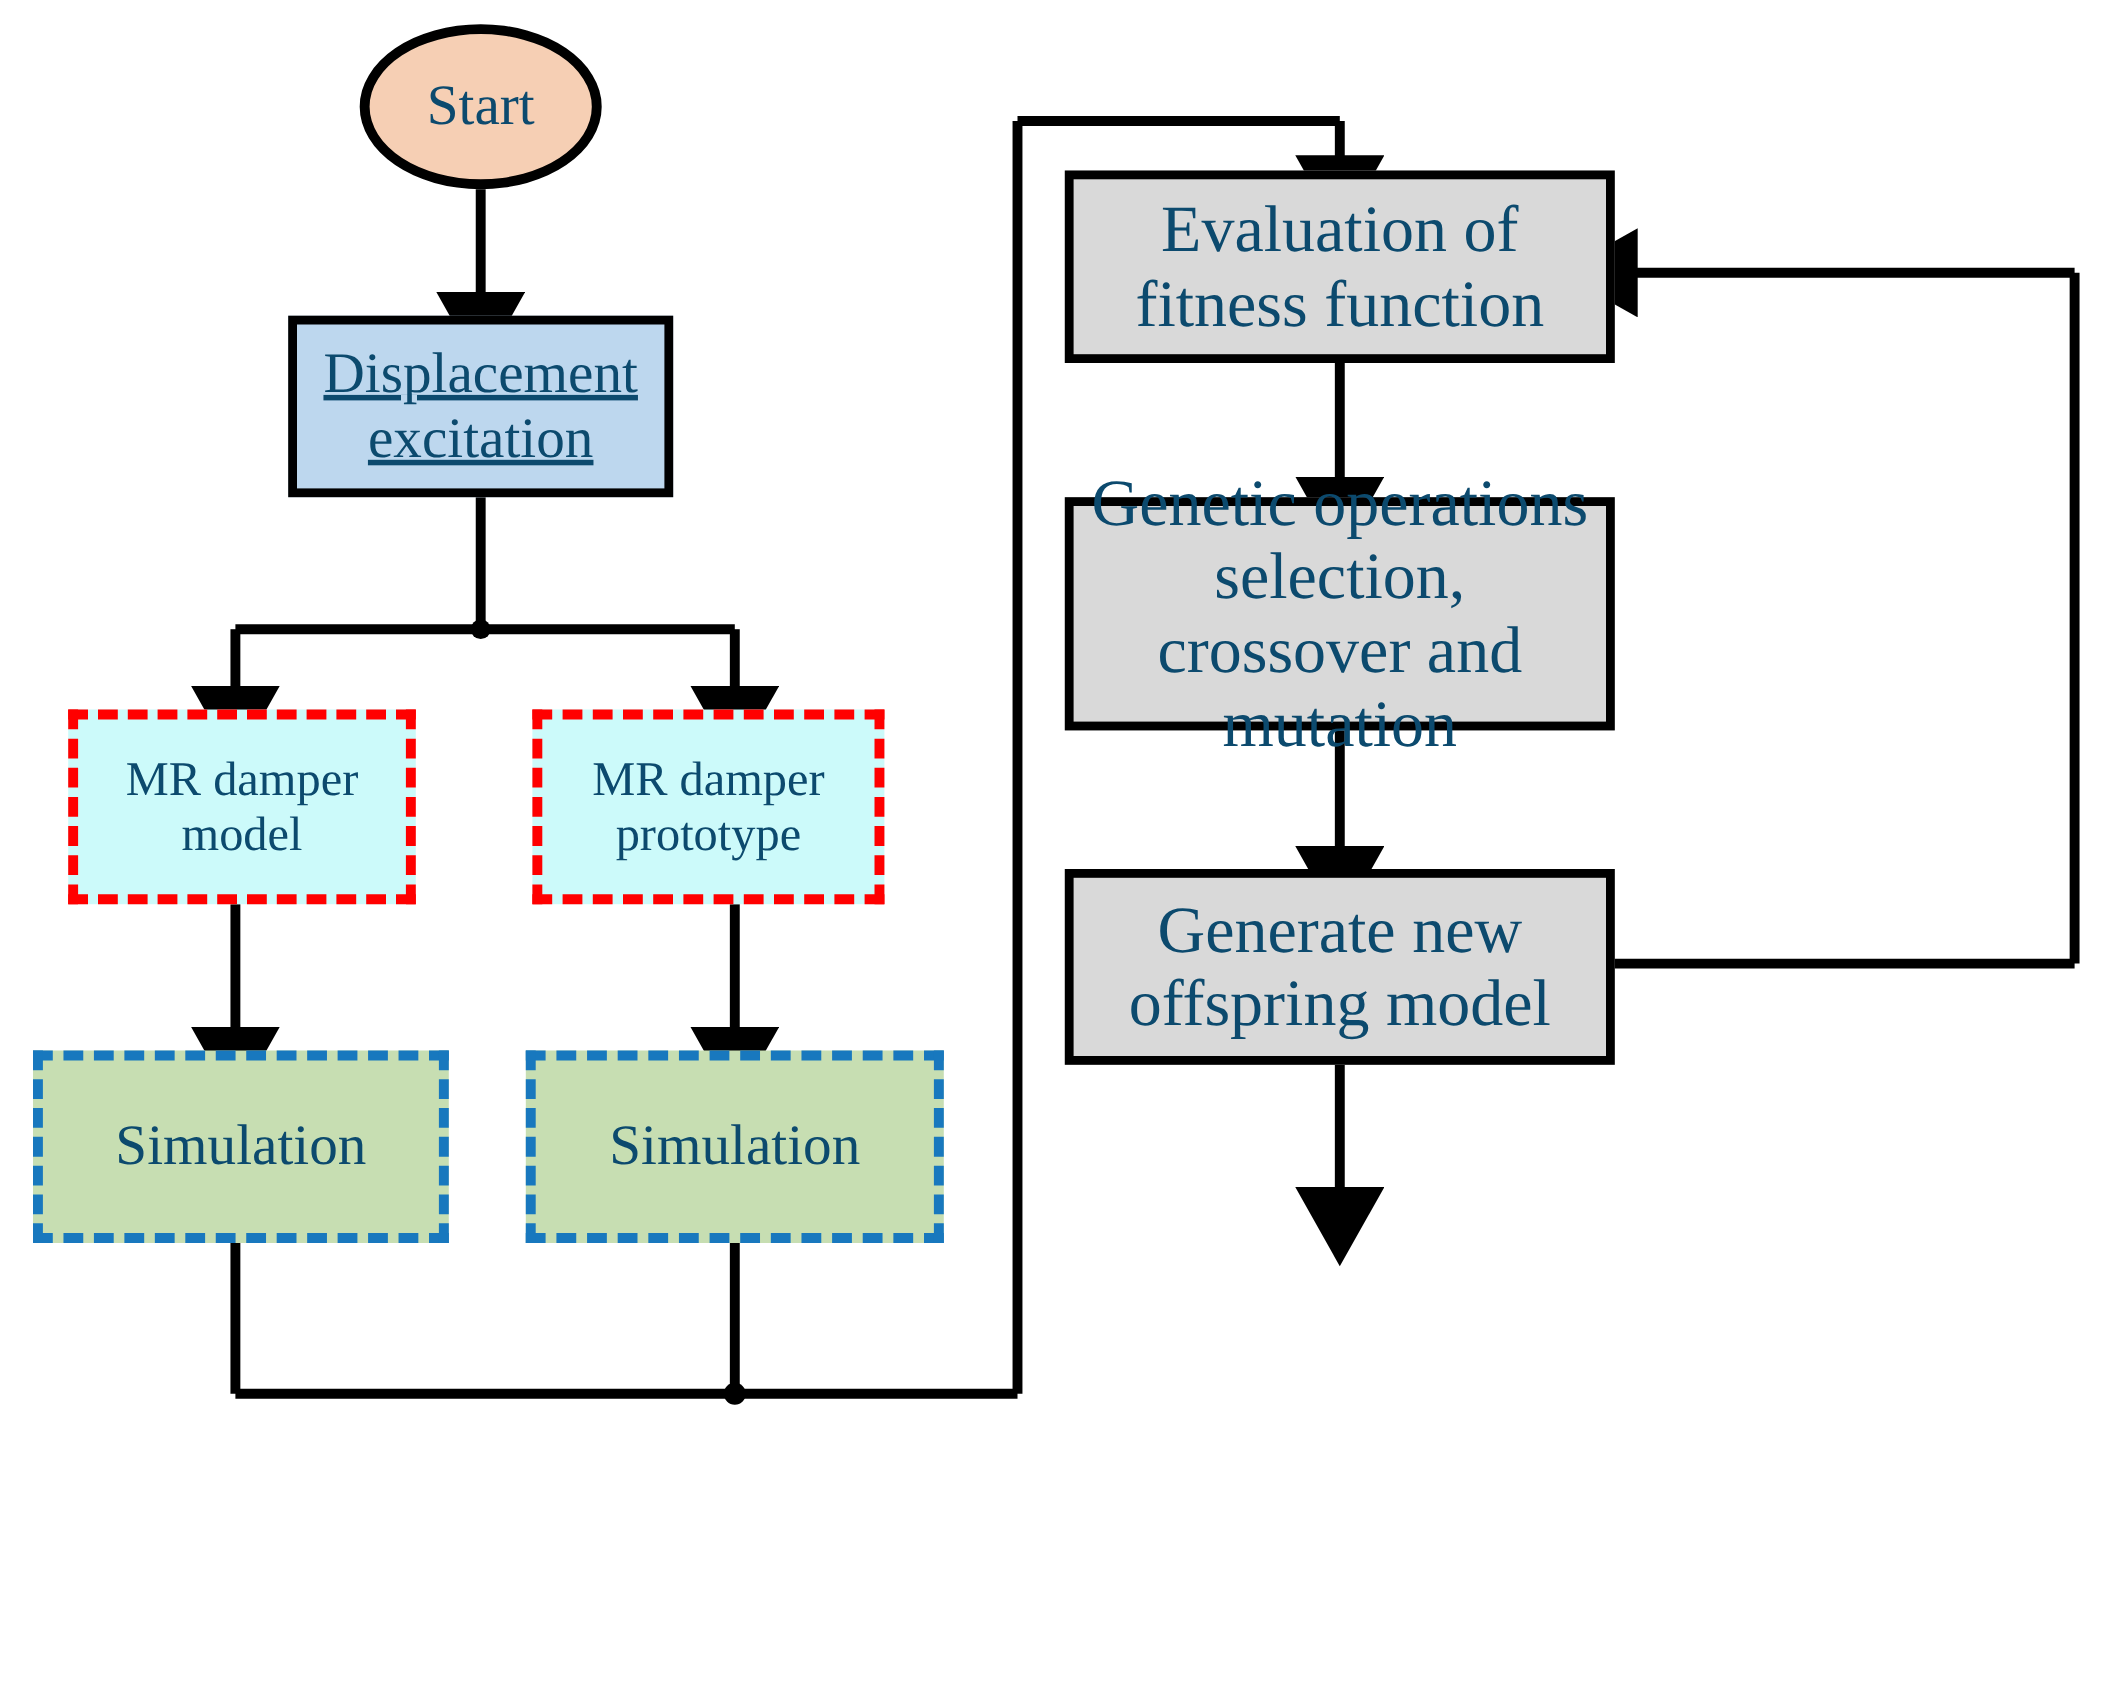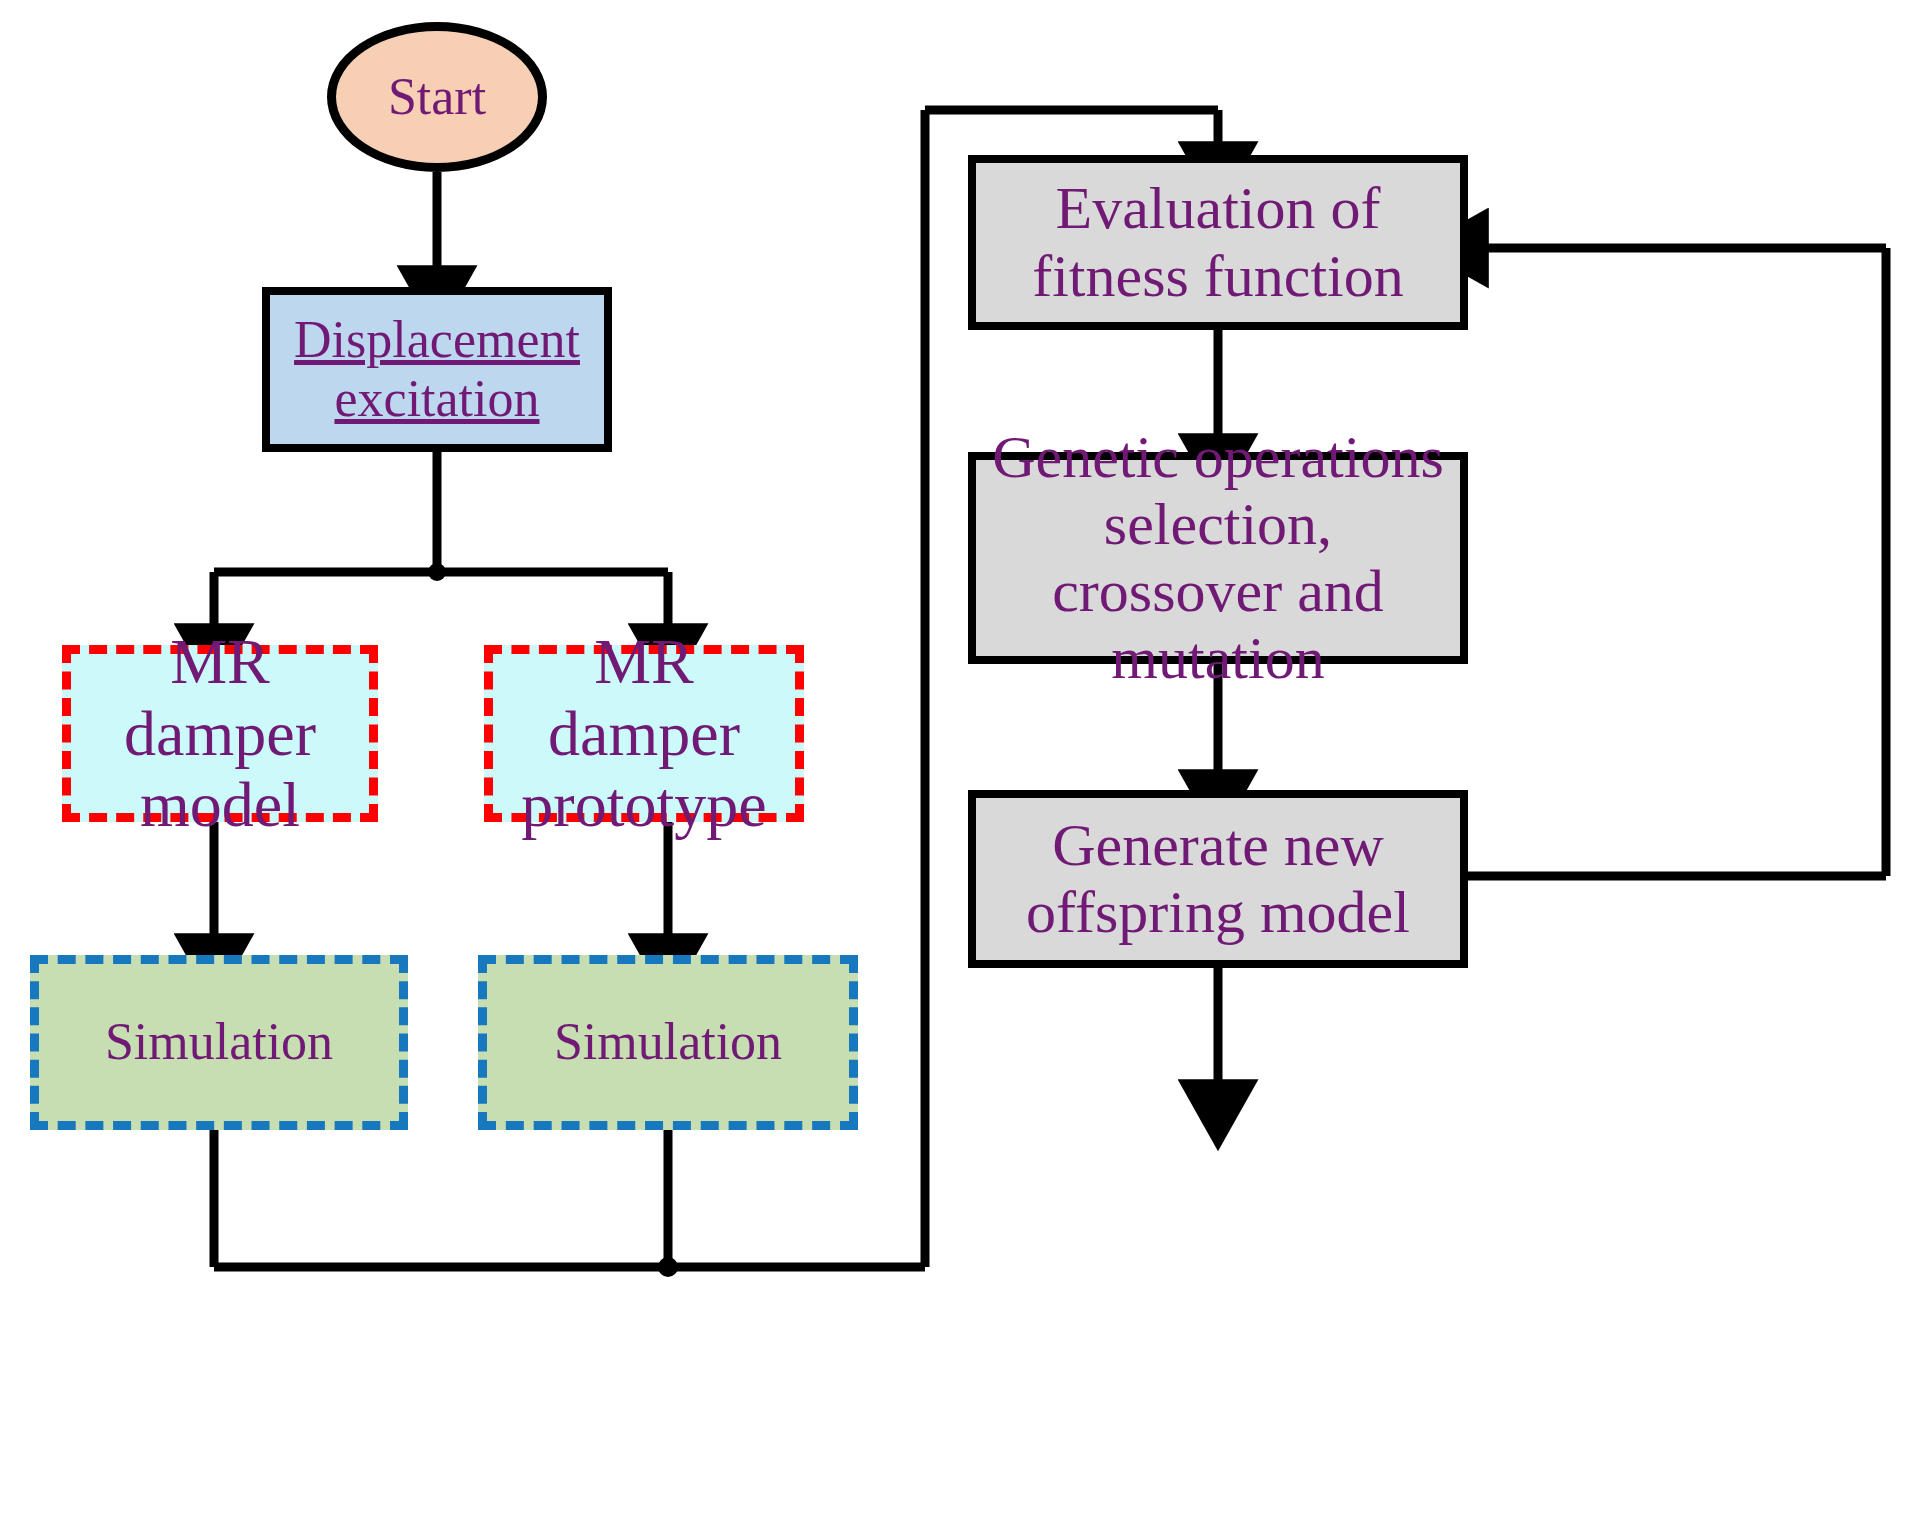--- a/index.html
+++ b/index.html
@@ -15,21 +15,21 @@
     overflow: hidden;
     font-family: "Liberation Serif", "DejaVu Serif", serif;
   }
   .node {
     position: absolute;
     box-sizing: border-box;
     display: flex;
     align-items: center;
     justify-content: center;
     text-align: center;
-    color: #701a75;
+    color: #0c4a6e;
     line-height: 1.12;
   }
   .terminator {
     border: 9px solid #000000;
     border-radius: 50%;
     background: #F6CFB4;
     font-size: 52px;
   }
   .process-blue {
     border: 8px solid #000000;
@@ -38,21 +38,21 @@
     text-decoration: underline;
   }
   .process-gray {
     border: 8px solid #000000;
     background: #D9D9D9;
     font-size: 60px;
   }
   .process-cyan {
     border: 9px dashed #FF0000;
     background: #CCFAFA;
-    font-size: 64px;
+    font-size: 44px;
   }
   .process-green {
     border: 9px dashed #1878BE;
     background: #C7DEB2;
     font-size: 52px;
   }
   .node span { display: block; padding: 0 10px; }
   svg.edges {
     position: absolute;
     left: 0;

